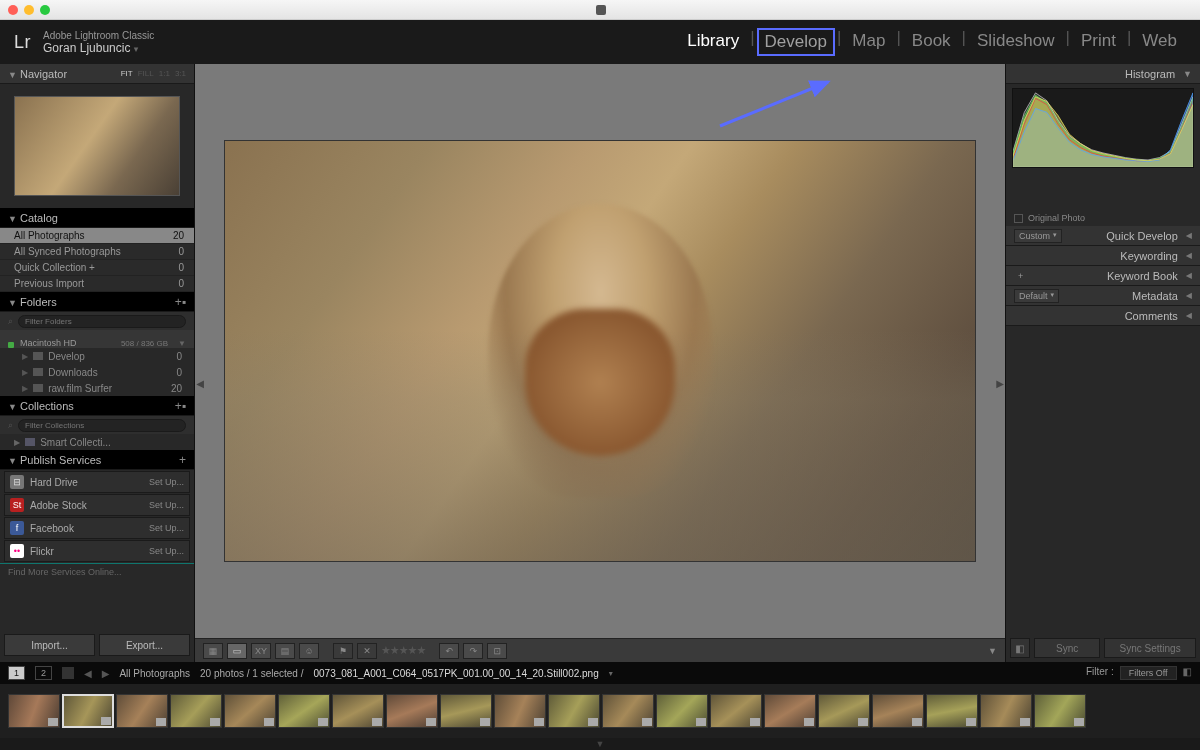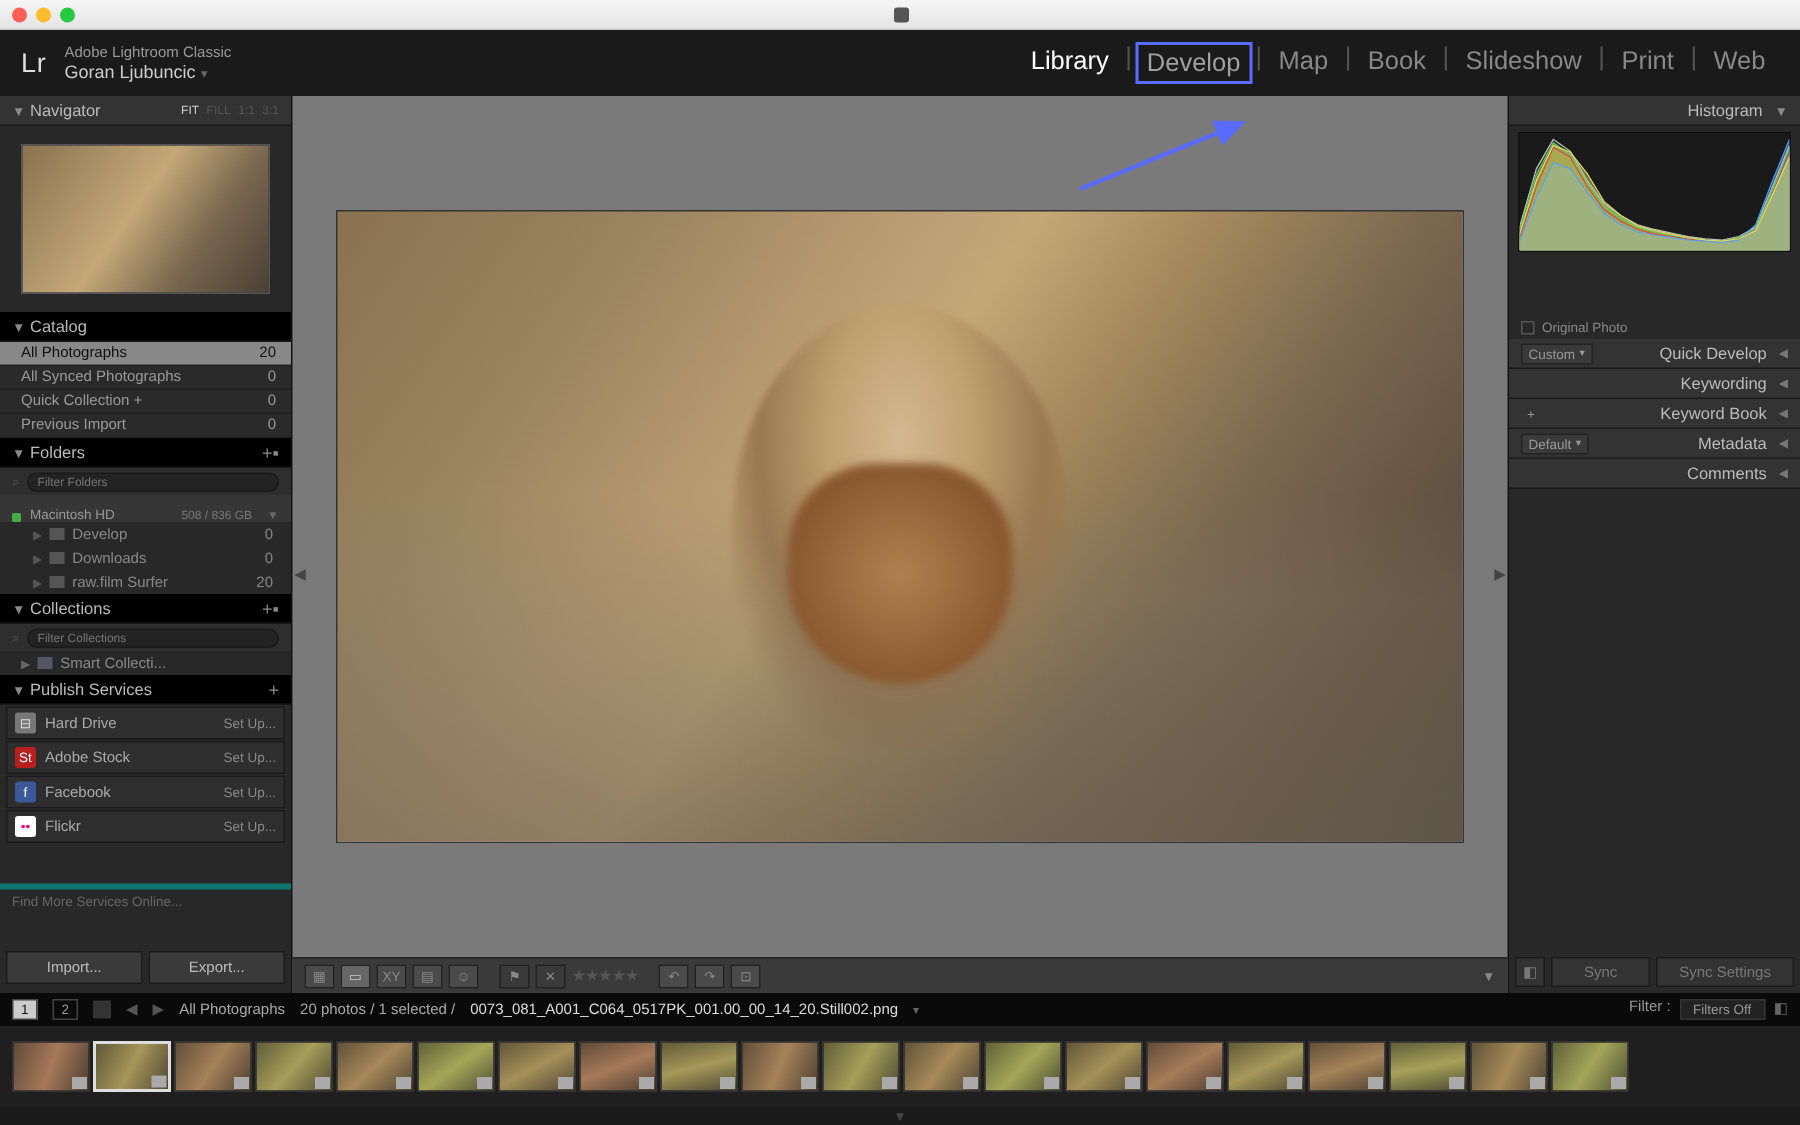--- a/index.html
+++ b/index.html
@@ -247,21 +247,21 @@
             <span class="pub-icon" style="background:#3b5998;color:#fff;">f</span>
             <span>Facebook</span>
             <span class="pub-setup">Set Up...</span>
           </div>
           <div class="pub-row">
             <span class="pub-icon" style="background:#fff;color:#ff0084;">••</span>
             <span>Flickr</span>
             <span class="pub-setup">Set Up...</span>
           </div>
         </div>
-      <div style="font-size:9px;color:#666;padding:3px 8px;border-top:4px solid #0f766e;margin-top:26px;">Find More Services Online...</div>
+      <div style="font-size:9px;color:#666;padding:3px 8px;border-top:1px solid #0f766e;">Find More Services Online...</div>
 
       <div class="btn-row">
         <div class="big-btn">Import...</div>
         <div class="big-btn">Export...</div>
       </div>
     </div>
 
     <div class="center">
       <div class="collapse-bar left">◀</div>
       <div class="collapse-bar right">▶</div>

